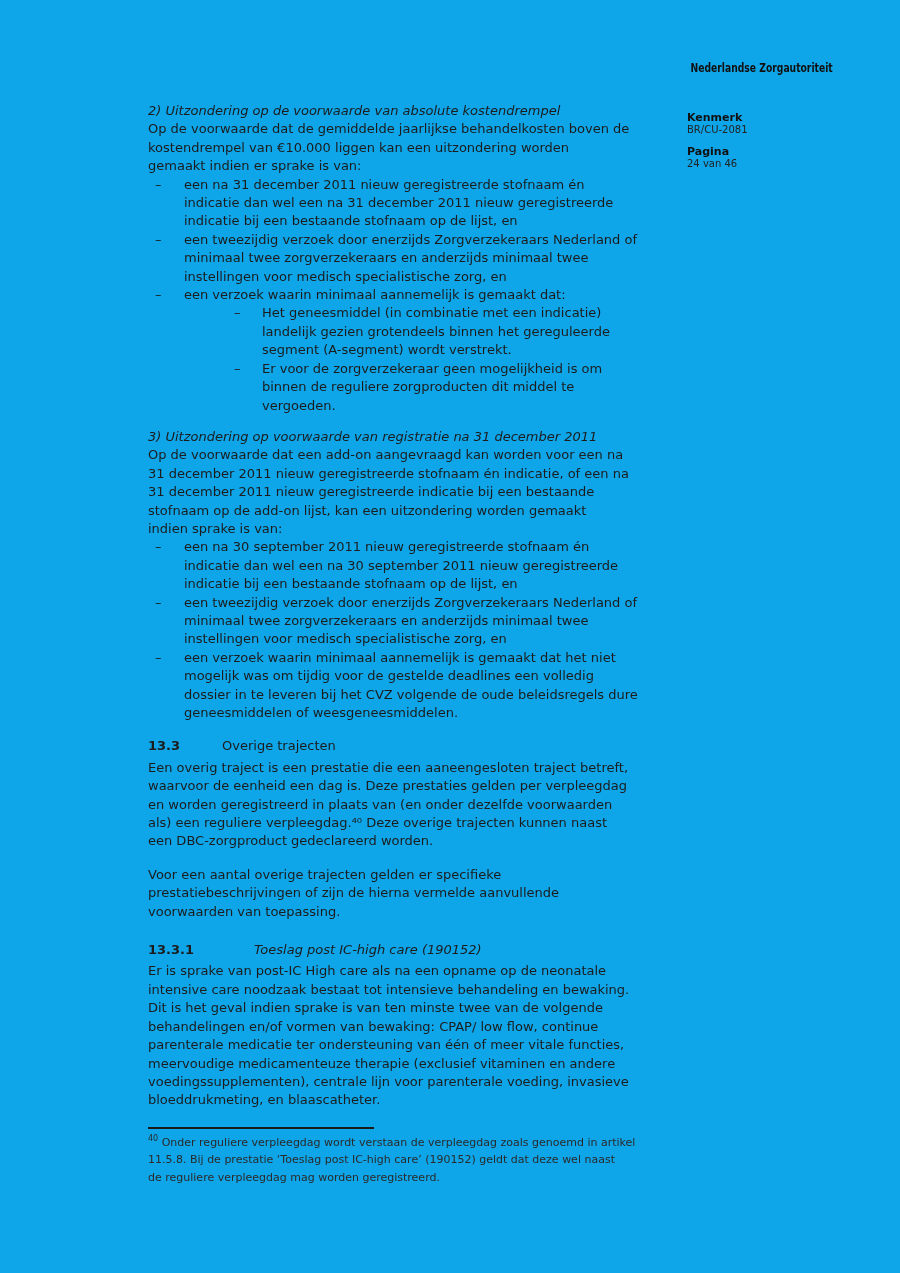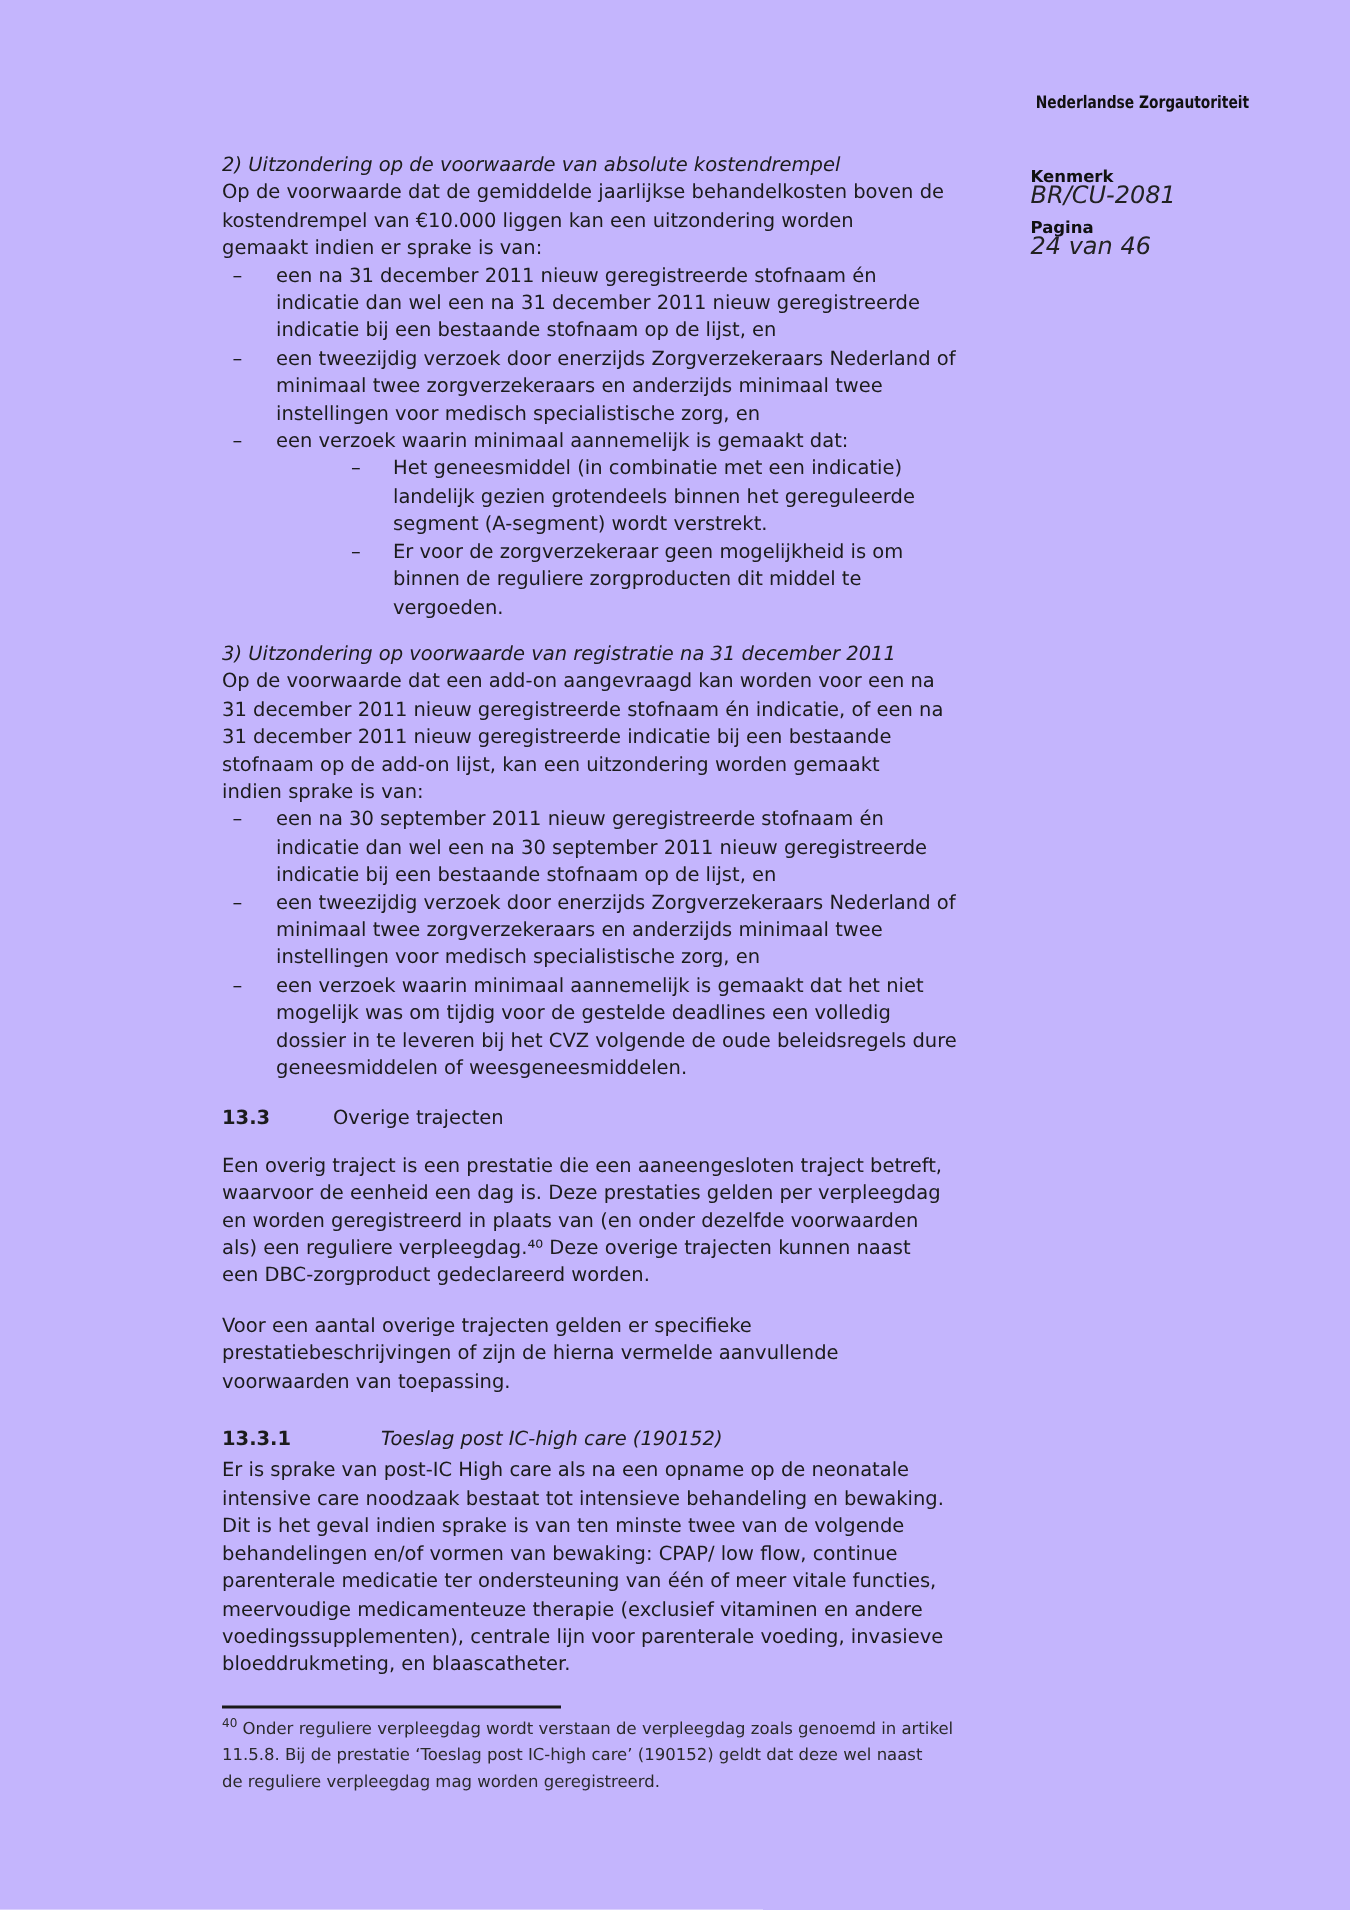--- a/index.html
+++ b/index.html
@@ -6,21 +6,21 @@
   body {
     width: 900px; height: 1273px;
     background: #ffffff;
     font-family: "DejaVu Sans", sans-serif;
     color: #1c1c1c;
     position: relative;
     overflow: hidden;
   }
   .page {
     position: absolute; inset: 0;
-    background: #c4b5fd;
+    background: #0ea5e9;
   }
   
   .org {
     position: absolute;
     top: 61px; right: 67px;
     font-weight: bold;
     font-size: 11.5px;
     white-space: nowrap;
     transform: scaleX(0.80);
     transform-origin: right center;
@@ -32,25 +32,24 @@
     left: 687px; top: 112px;
     width: 170px;
   }
   .meta-label {
     font-weight: bold;
     font-size: 11px;
     line-height: 11px;
     color: #111;
   }
   .meta-value {
-    font-size: 16px;
+    font-size: 10px;
     line-height: 13px;
     margin-bottom: 2px;
     color: #222;
-    font-style: italic;
   }
   .meta-label.second { margin-top: 10px; }
   
   .main {
     position: absolute;
     left: 148px; top: 102px;
     width: 565px;
     font-size: 13px;
     line-height: 18.4px;
   }
@@ -73,21 +72,21 @@
   .bullet .btxt { flex: 1 1 auto; }
   .secrow { display: flex; }
   .secrow .secnum {
     flex: 0 0 74px;
     width: 74px;
     font-weight: bold;
   }
   .sectitle-italic { font-style: italic; }
   .mt-ex3 { margin-top: 13px; }
   .mt-sec { margin-top: 15px; }
-  .mt-para1 { margin-top: 13px; }
+  .mt-para1 { margin-top: 3px; }
   .mt-para2 { margin-top: 15px; }
   .mt-sec2 { margin-top: 20px; gap: 32px; }
   .mt-para3 { margin-top: 3px; }
   
   .footnote-block { margin-top: 17px; }
   .fn-rule {
     width: 226px; height: 2px;
     background: #1a1a1a;
   }
   .footnote {

